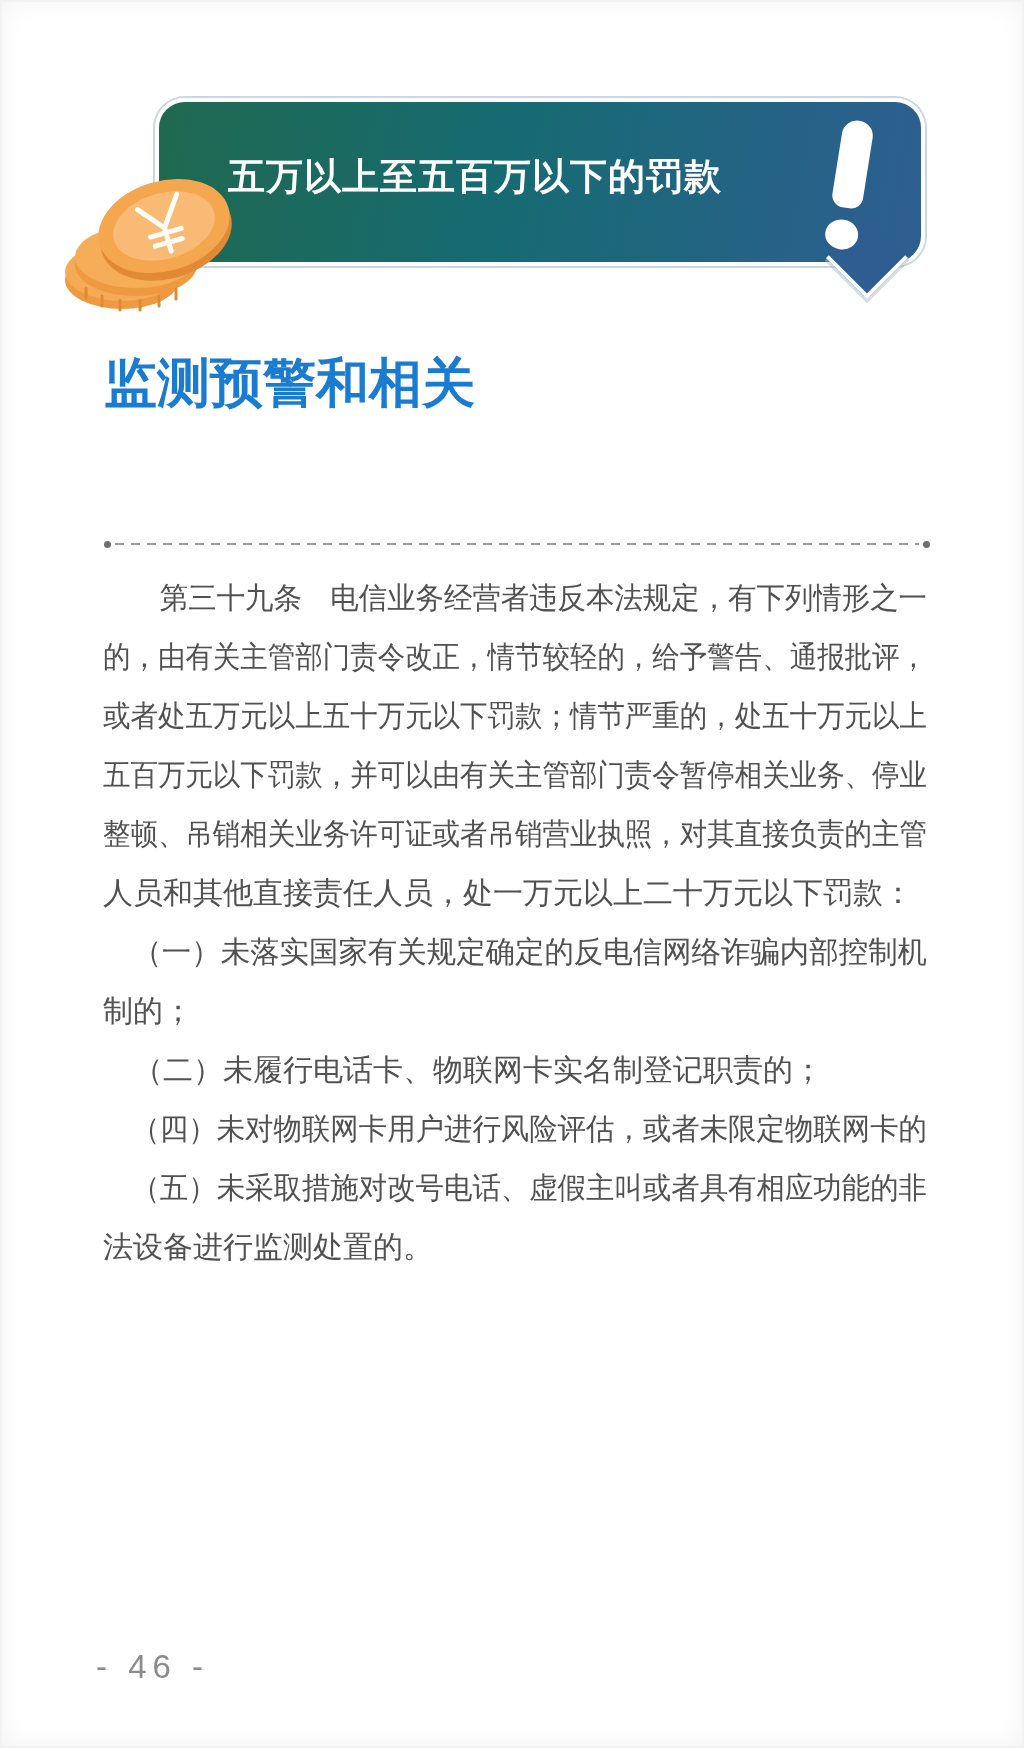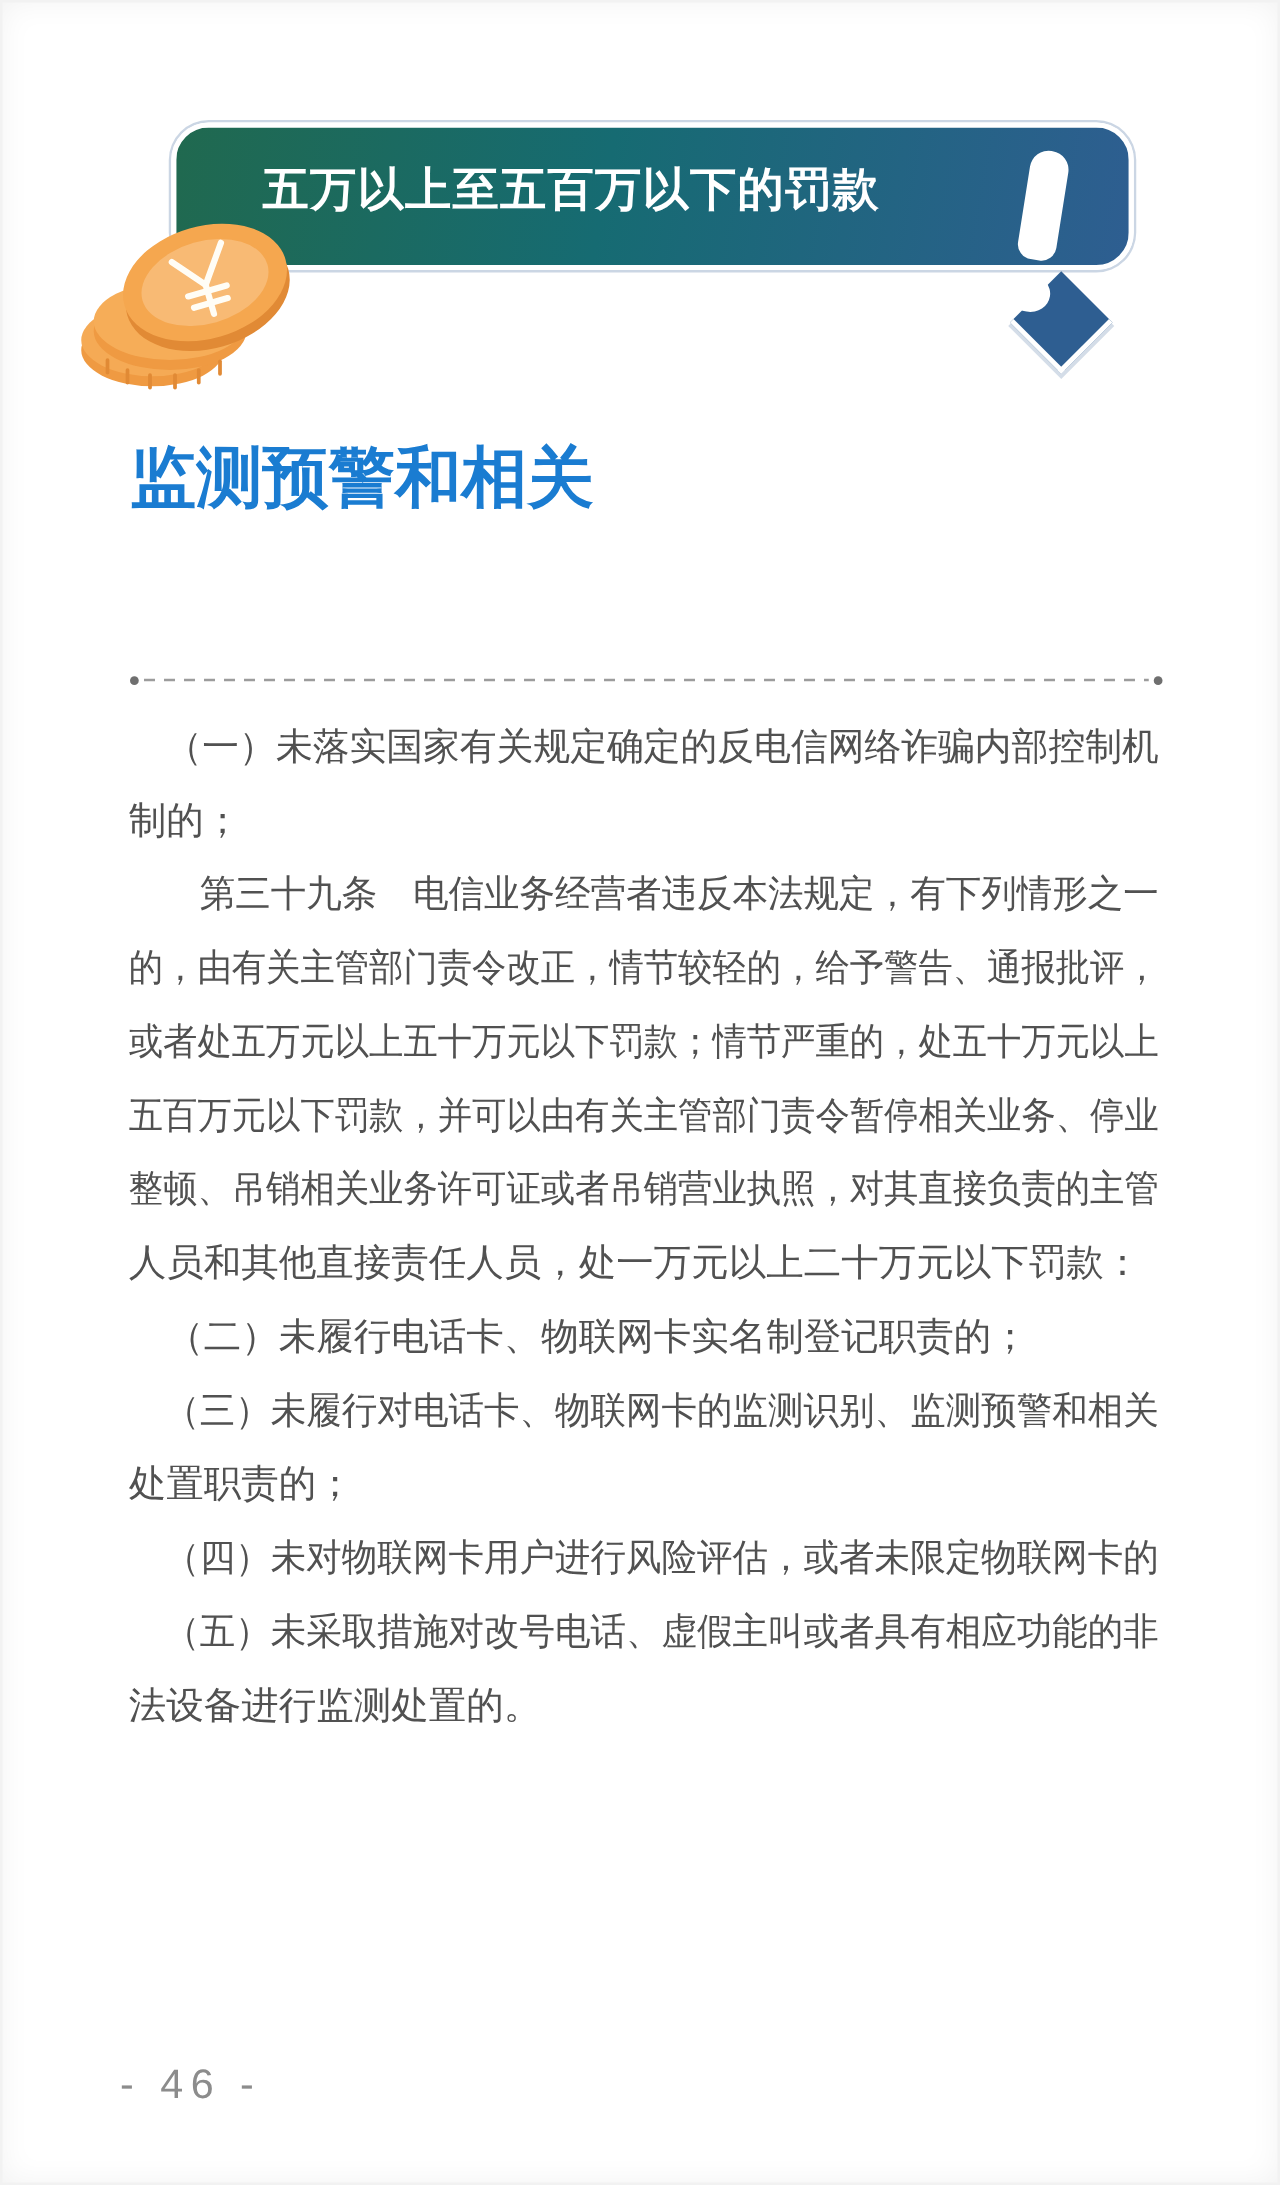--- a/index.html
+++ b/index.html
@@ -8,21 +8,21 @@
     background:#ffffff;
     font-family:"Liberation Sans","DejaVu Sans",sans-serif;
   }
   .page{
     position:absolute;inset:0;
     box-shadow:inset 0 0 0 2px #f2f2f2, inset 0 0 26px rgba(0,0,0,.06);
   }
 
   
   .banner{
-    position:absolute;left:137px;top:98px;width:770px;height:118px;
+    position:absolute;left:155px;top:98px;width:770px;height:168px;
     border-radius:30px;
     background:linear-gradient(100deg,
       var(--banner-left,#20694f) 0%,
       var(--banner-mid,#166b72) 45%,
       var(--banner-right,#2e5e91) 100%);
     border:4px solid #ffffff;
     box-shadow:0 0 0 2px rgba(160,180,205,.55);
     box-sizing:border-box;
   }
   .banner-tail{
@@ -131,37 +131,33 @@
   </div>
 
   <div class="divider">
     <div class="dot"></div>
     <div class="dash"></div>
     <div class="dot"></div>
   </div>
 
   <div class="article">
     <div class="para">
-        <div class="tline" style="transform: scaleX(0.980952);">　（一）未落实国家有关规定确定的反电信网络诈骗内部控制机</div>
-        <div class="tline">制的；</div>
-      </div>
-    <div class="para">
         <div class="tline" style="transform: scaleX(0.947126);">　　第三十九条　电信业务经营者违反本法规定，有下列情形之一</div>
         <div class="tline" style="transform: scaleX(0.915556);">的，由有关主管部门责令改正，情节较轻的，给予警告、通报批评，</div>
         <div class="tline" style="transform: scaleX(0.915556);">或者处五万元以上五十万元以下罚款；情节严重的，处五十万元以上</div>
         <div class="tline" style="transform: scaleX(0.915556);">五百万元以下罚款，并可以由有关主管部门责令暂停相关业务、停业</div>
         <div class="tline" style="transform: scaleX(0.915556);">整顿、吊销相关业务许可证或者吊销营业执照，对其直接负责的主管</div>
         <div class="tline">人员和其他直接责任人员，处一万元以上二十万元以下罚款：</div>
       </div>
     <div class="para">
-        <div class="tline">　（二）未履行电话卡、物联网卡实名制登记职责的；</div>
+        <div class="tline" style="transform: scaleX(0.980952);">　（一）未落实国家有关规定确定的反电信网络诈骗内部控制机</div>
+        <div class="tline">制的；</div>
       </div>
     <div class="para">
-        <div class="tline" style="transform: scaleX(0.947126);">　（三）未履行对电话卡、物联网卡的监测识别、监测预警和相关</div>
-        <div class="tline">处置职责的；</div>
+        <div class="tline">　（二）未履行电话卡、物联网卡实名制登记职责的；</div>
       </div>
     <div class="para">
         <div class="tline" style="transform: scaleX(0.947126);">　（四）未对物联网卡用户进行风险评估，或者未限定物联网卡的</div>
       </div>
     <div class="para">
         <div class="tline" style="transform: scaleX(0.947126);">　（五）未采取措施对改号电话、虚假主叫或者具有相应功能的非</div>
         <div class="tline">法设备进行监测处置的。</div>
       </div>
   </div>
 

